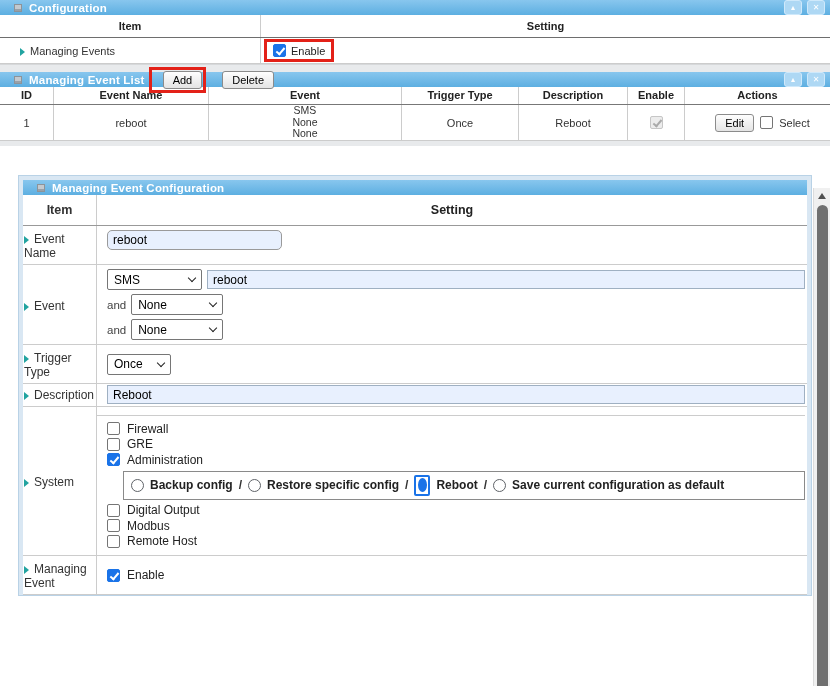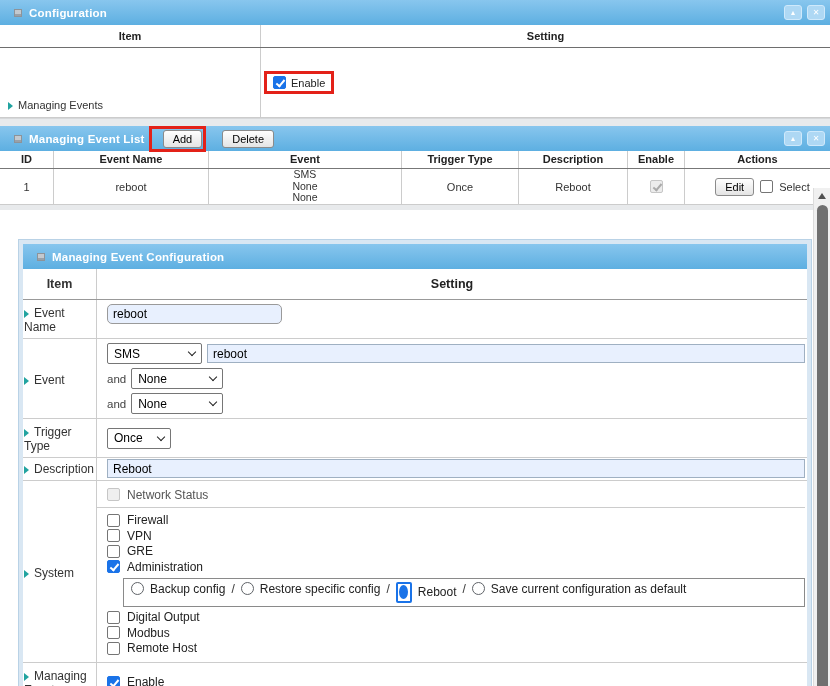--- a/index.html
+++ b/index.html
@@ -4,21 +4,21 @@
 <style>
   * { box-sizing: border-box; margin: 0; padding: 0; }
   html,body { width: 830px; height: 686px; }
   body {
     font-family: "Liberation Sans", sans-serif;
     font-size: 11px; color: #222; background: #fff;
     position: relative; overflow: hidden;
   }
   
   .hdrbar {
-    height: 25px; display: flex; align-items: center;
+    height: 15px; display: flex; align-items: center;
     background: linear-gradient(#88c6ee, #5dafe1);
     color: #fff; font-weight: bold; padding: 0 5px;
   }
   .hdr-icon {
     width: 8px; height: 8px; background: #c3c9cf; border: 1px solid #8d9399;
     box-shadow: inset 0 -2px 0 #99a1a9; margin: 0 7px 0 9px; flex: 0 0 auto;
   }
   .hdr-title { font-size: 11.5px; letter-spacing: .2px; }
   .hdr-spacer { flex: 1; }
   .winbtn {
@@ -81,21 +81,21 @@
   .redbox { border: 3px solid #e32118; display: inline-flex; align-items: center; }
   
   .p1 .thead, .p1 .trow { display: grid; grid-template-columns: 260px 1fr; }
   .p1 .thead > div {
     height: 22px; line-height: 22px; text-align: center; font-weight: bold;
   }
   .p1 .thead { border-bottom: 1px solid #6e6e6e; }
   .p1 .thead > div + div, .p1 .trow > div + div { border-left: 1px solid #ccc; }
   .p1 .trow { border-bottom: 1px solid #ccc; }
   .p1 .trow > div { min-height: 25px; display: flex; align-items: center; }
-  .p1 .lblcell { padding-left: 8px; color: #333; margin-top: 44px; }
+  .p1 .lblcell { padding-left: 20px; color: #333; }
   .p1 .setcell { padding-left: 3px; }
   .p1 .redbox { padding: 2px 6px; gap: 5px; }
   .pfoot { height: 8px; background: #e8eaec; border-top: 1px solid #d6d8da; }
   
   .p2 .hdrbar .btn { margin-left: 10px; }
   .p2 .redbox { padding: 1px; margin: 0 6px 0 4px; background: transparent; }
   .p2 .thead, .p2 .trow {
     display: grid; grid-template-columns: 53px 155px 193px 117px 109px 57px 146px;
   }
   .p2 .thead > div {
@@ -138,21 +138,21 @@
   .w-none { width: 92px; }
   .w-once { width: 64px; }
   .r-trig { min-height: 35px; }
   .r-desc .lbl { padding-top: 4px; }
   .r-desc .set { padding: 1px 2px 1px 10px; }
   .r-desc .tinput { width: 100%; }
   .cbline { display: flex; align-items: center; gap: 7px; min-height: 15.5px; color: #222; }
   .subsep { border-bottom: 1px solid #ccc; margin: 4px 0 5px -10px; }
   .radiobox {
     border: 1px solid #8a8a8a; margin: 3px 0 3px 16px; padding: 3px 7px;
-    display: flex; align-items: flex-start; gap: 6px; white-space: nowrap;
+    display: flex; align-items: center; gap: 6px; white-space: nowrap; font-weight: bold;
   }
   .radiobox .slash { color: #333; }
   .radioitem { display: inline-flex; align-items: center; gap: 6px; }
   .r-manage { min-height: 38px; }
   .r-manage .set { display: flex; align-items: center; gap: 7px; }
   
   .sbar {
     position: absolute; top: 188px; right: 0; width: 17px; height: 498px;
     background: #f0f0f0; border-left: 1px solid #dcdcdc;
   }
@@ -311,32 +311,24 @@
         <div class="tinput">Reboot</div>
       </div>
     </div>
 
     <div class="crow">
       <div class="lbl" style="display:flex;align-items:center;">
           <span class="arrow"></span>
           <span>System</span>
         </div>
       <div class="set">
-        <div class="cbline" style="margin-top:2px;">
-          <span class="cb dis"></span>
-          <span style="color:#555">Network Status</span>
-        </div>
         <div class="subsep"></div>
         <div class="cbline">
             <span class="cb"></span>
             <span>Firewall</span>
-          </div>
-        <div class="cbline">
-            <span class="cb"></span>
-            <span>VPN</span>
           </div>
         <div class="cbline">
             <span class="cb"></span>
             <span>GRE</span>
           </div>
         <div class="cbline">
             <span class="cb checked"></span>
             <span>Administration</span>
           </div>
         <div class="radiobox">

